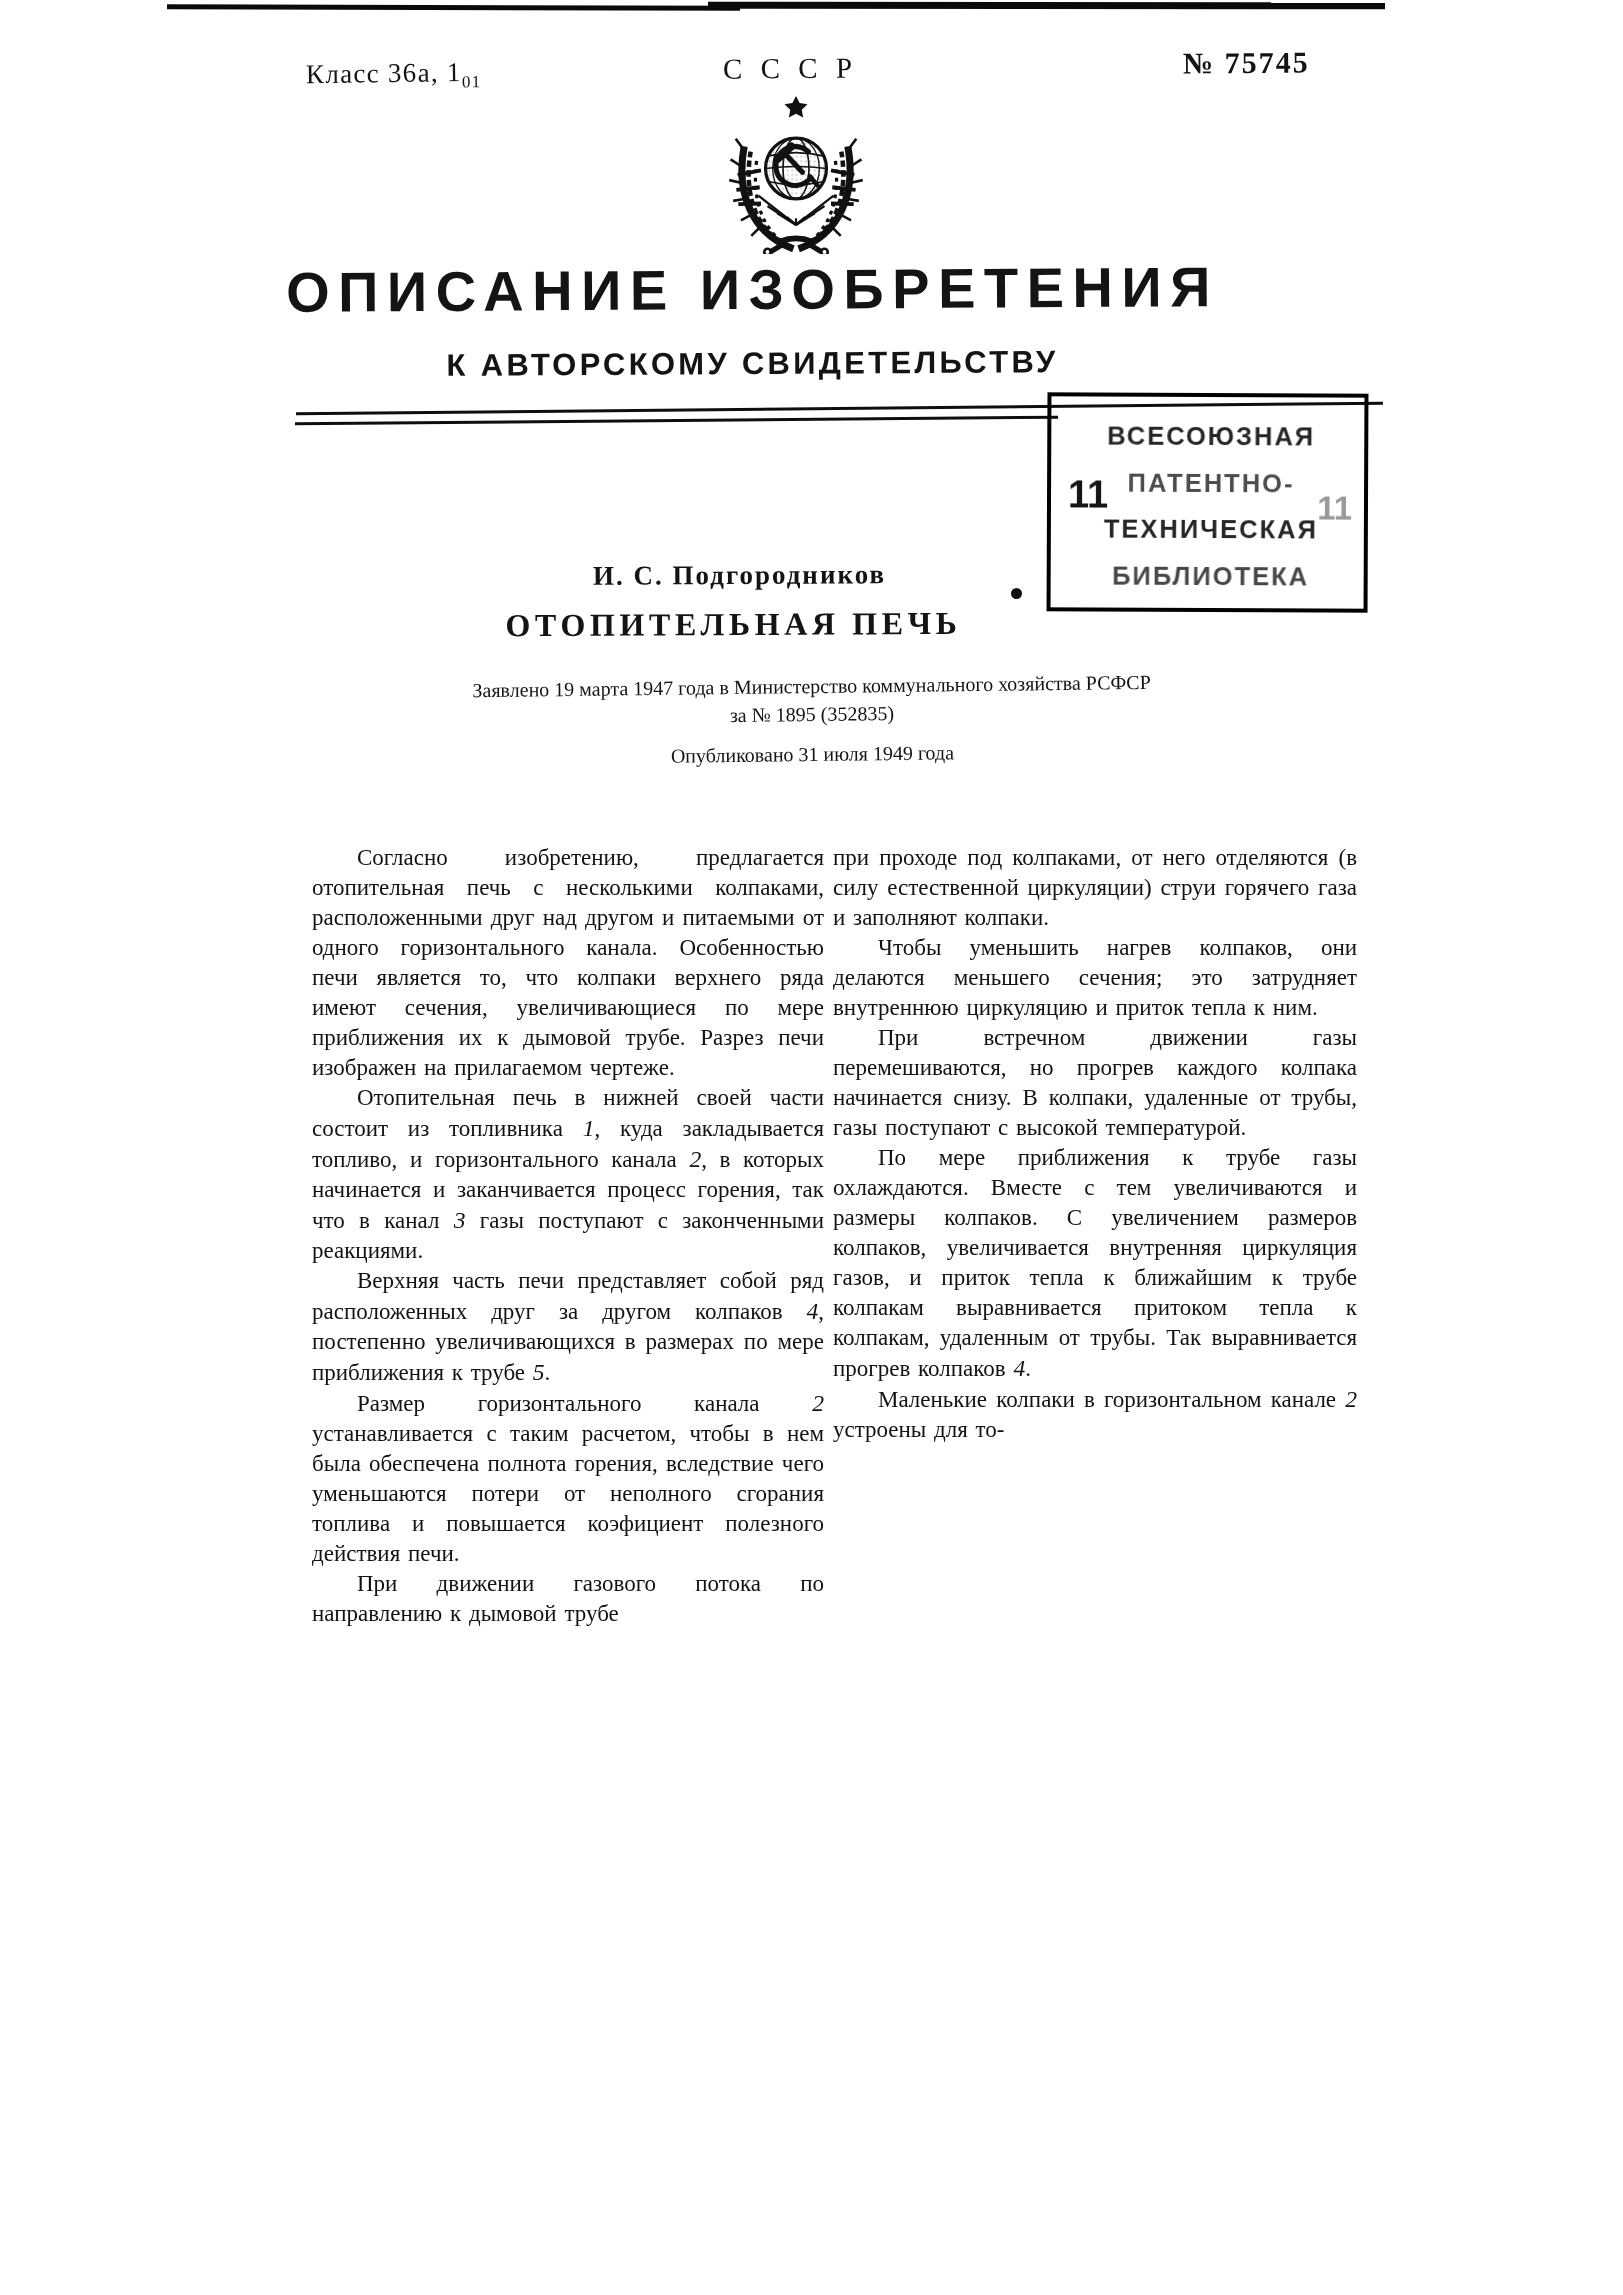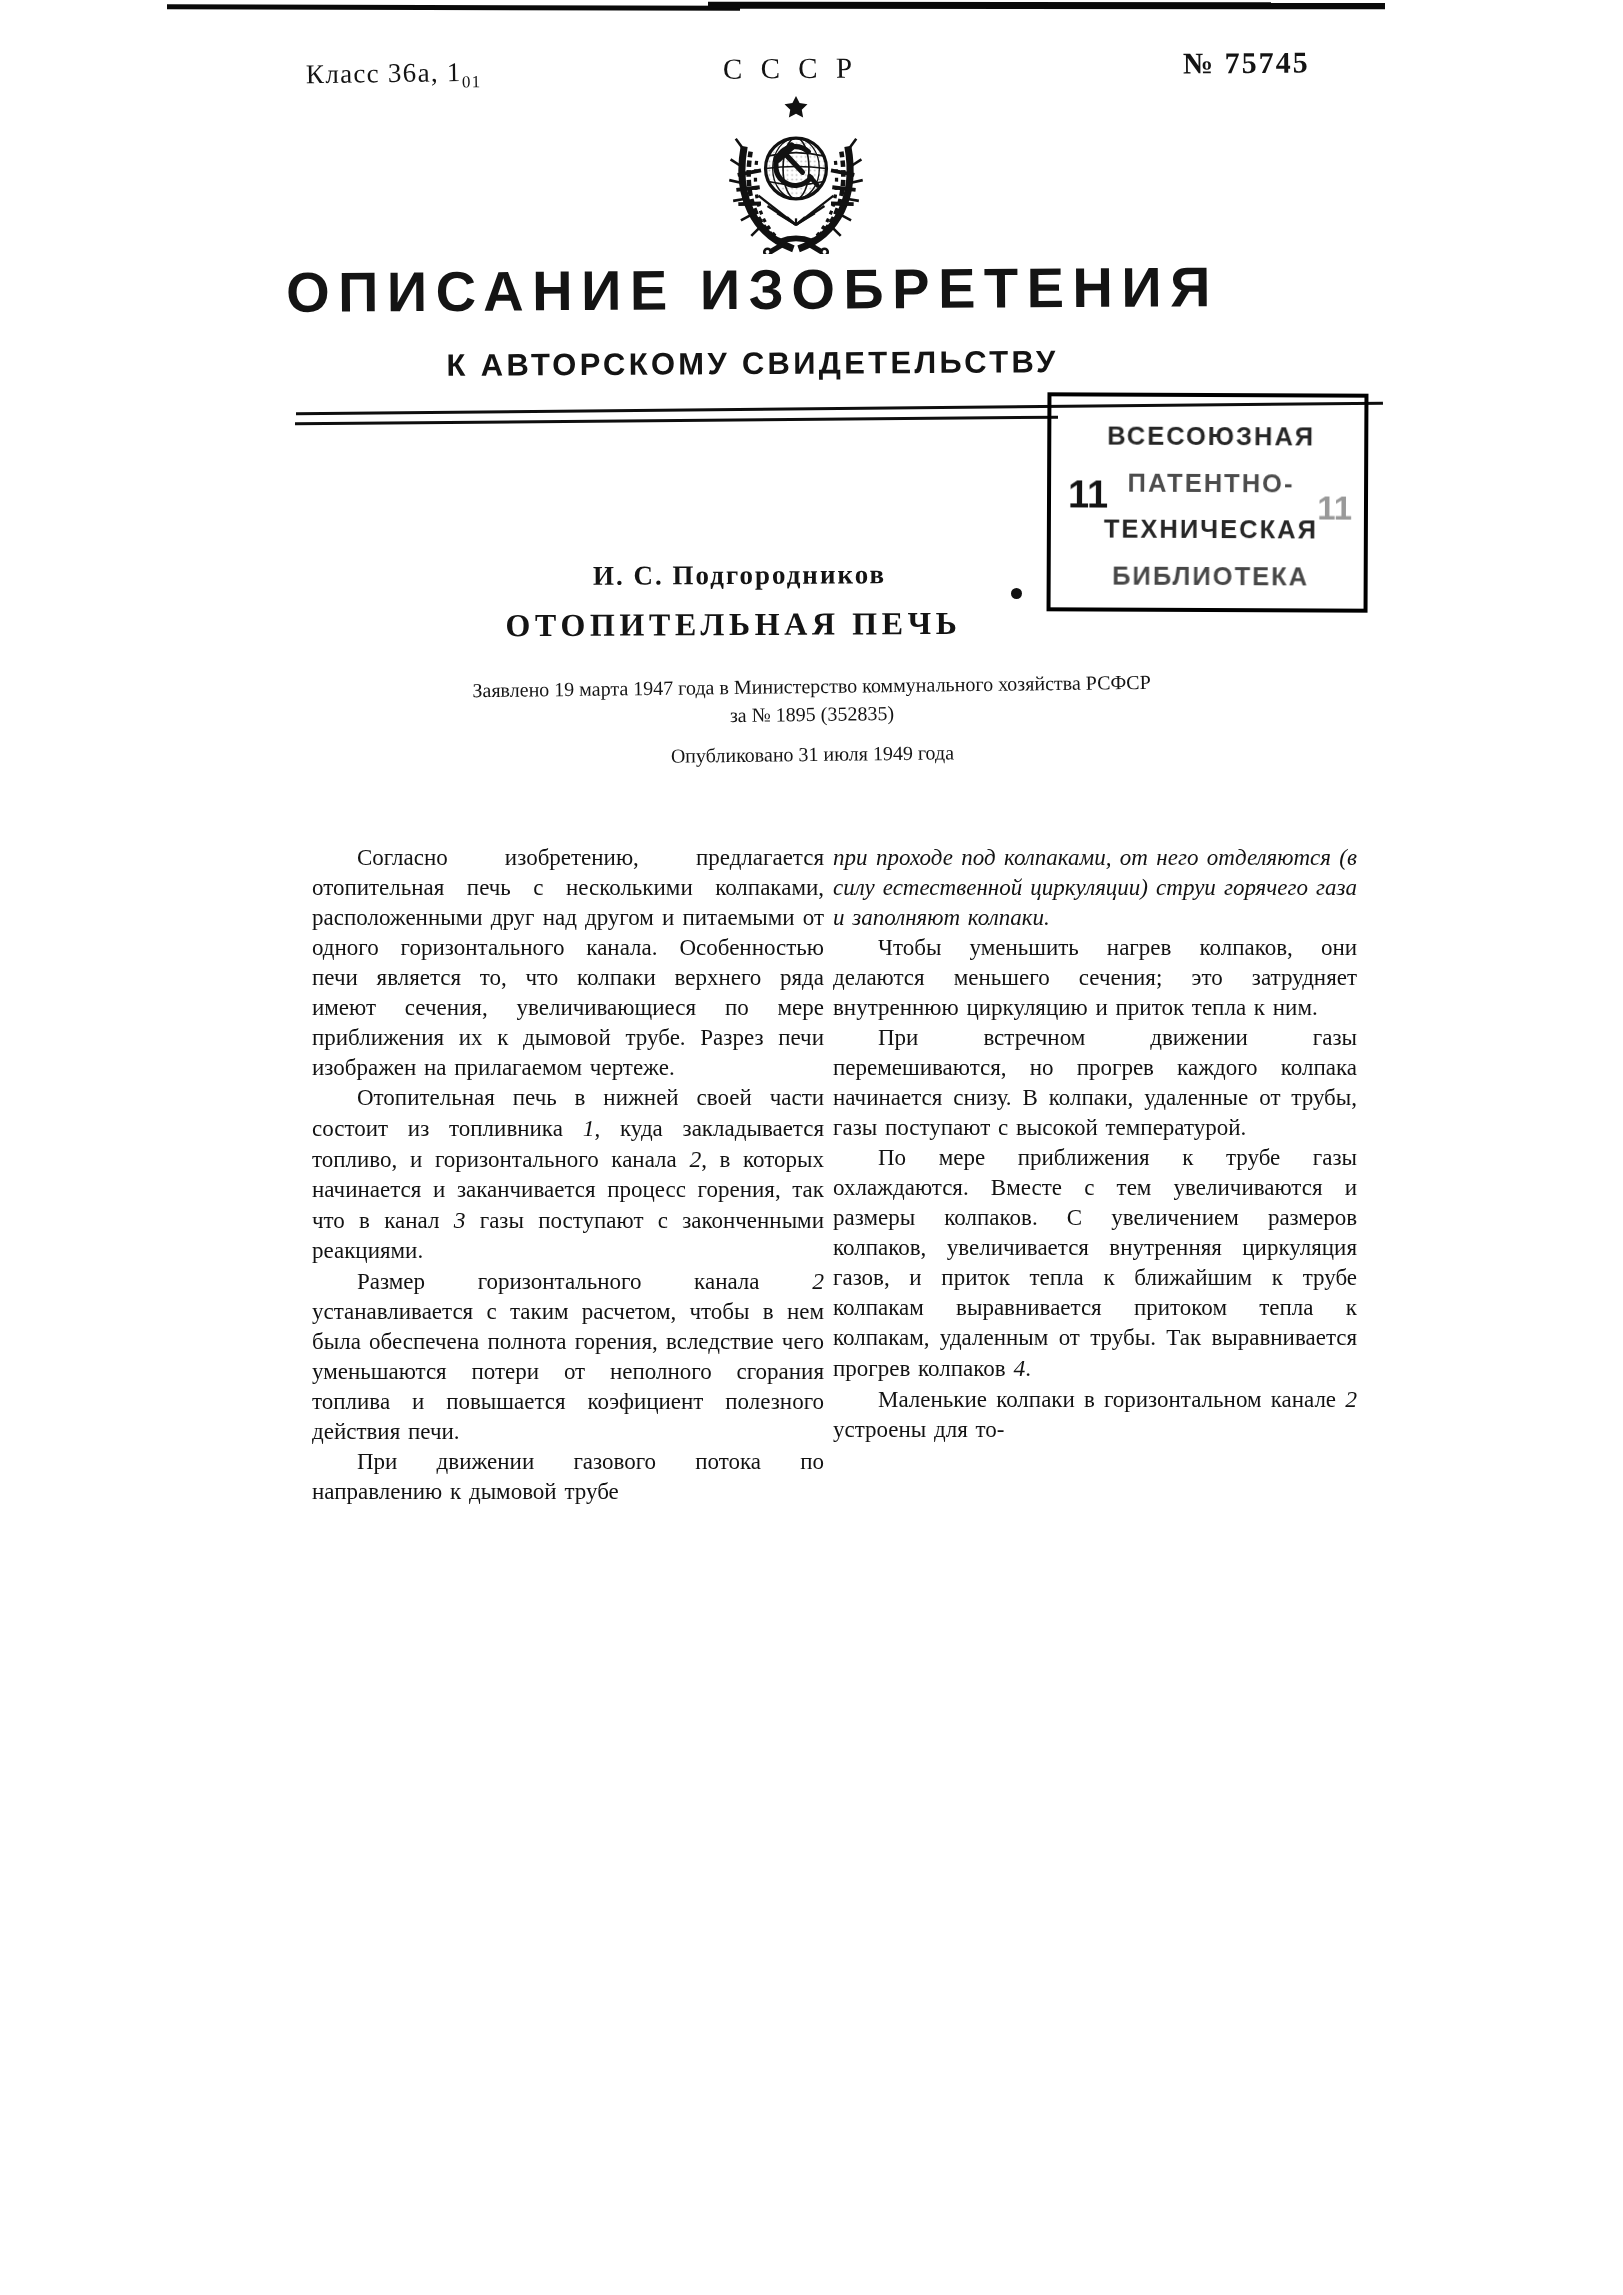--- a/index.html
+++ b/index.html
@@ -47,21 +47,21 @@
   
   .filing-info{position:absolute;left:154px;top:672px;width:1316px;text-align:center;
     font-size:20px;line-height:28px;transform:rotate(-0.7deg);}
   .filing-info .published{display:block;margin-top:12.4px;}
   
   .column{position:absolute;top:843px;font-size:23px;line-height:30px;text-align:justify;
     word-spacing:2px;color:#121212;}
   .col-left{left:312px;width:512px;}
   .col-right{left:833px;width:524px;}
   .para{margin:0;text-indent:45px;}
-  .para.no-indent{text-indent:0;font-style:italic;}
+  .para.no-indent{text-indent:0;}
   .para i{font-style:italic;font-size:23.6px;}
   .page-number{position:absolute;left:1248px;top:1918px;font-size:23px;letter-spacing:1.3px;}
   svg .ink{stroke:#111;fill:none;}
 </style>
 </head>
 <body>
 
 <div class="page">
 
   <div class="top-rule-1"></div>
@@ -150,20 +150,21 @@
 
   <div class="filing-info">
     <span>Заявлено 19 марта 1947 года в Министерство коммунального хозяйства РСФСР</span><br>
     <span>за № 1895 (352835)</span>
     <span class="published">Опубликовано 31 июля 1949 года</span>
   </div>
 
   <div id="left-col" class="column col-left">
       <p class="para">Согласно изобретению, предлагается отопительная печь с несколькими колпаками, расположенными друг над другом и питаемыми от одного горизонтального канала. Особенностью печи является то, что колпаки верхнего ряда имеют сечения, увеличивающиеся по мере приближения их к дымовой трубе. Разрез печи изображен на прилагаемом чертеже.</p>
       <p class="para">Отопительная печь в нижней своей части состоит из топливника <i>1</i>, куда закладывается топливо, и горизонтального канала <i>2</i>, в которых начинается и заканчивается процесс горения, так что в канал <i>3</i> газы поступают с законченными реакциями.</p>
+      <p class="para">Верхняя часть печи представляет собой ряд расположенных друг за другом колпаков <i>4</i>, постепенно увеличивающихся в размерах по мере приближения к трубе <i>5</i>.</p>
       <p class="para">Размер горизонтального канала <i>2</i> устанавливается с таким расчетом, чтобы в нем была обеспечена полнота горения, вследствие чего уменьшаются потери от неполного сгорания топлива и повышается коэфициент полезного действия печи.</p>
       <p class="para">При движении газового потока по направлению к дымовой трубе</p>
     </div>
   <div id="right-col" class="column col-right">
       <p class="para no-indent">при проходе под колпаками, от него отделяются (в силу естественной циркуляции) струи горячего газа и заполняют колпаки.</p>
       <p class="para">Чтобы уменьшить нагрев колпаков, они делаются меньшего сечения; это затрудняет внутреннюю циркуляцию и приток тепла к ним.</p>
       <p class="para">При встречном движении газы перемешиваются, но прогрев каждого колпака начинается снизу. В колпаки, удаленные от трубы, газы поступают с высокой температурой.</p>
       <p class="para">По мере приближения к трубе газы охлаждаются. Вместе с тем увеличиваются и размеры колпаков. С увеличением размеров колпаков, увеличивается внутренняя циркуляция газов, и приток тепла к ближайшим к трубе колпакам выравнивается притоком тепла к колпакам, удаленным от трубы. Так выравнивается прогрев колпаков <i>4</i>.</p>
       <p class="para">Маленькие колпаки в горизонтальном канале <i>2</i> устроены для то-</p>
     </div>

